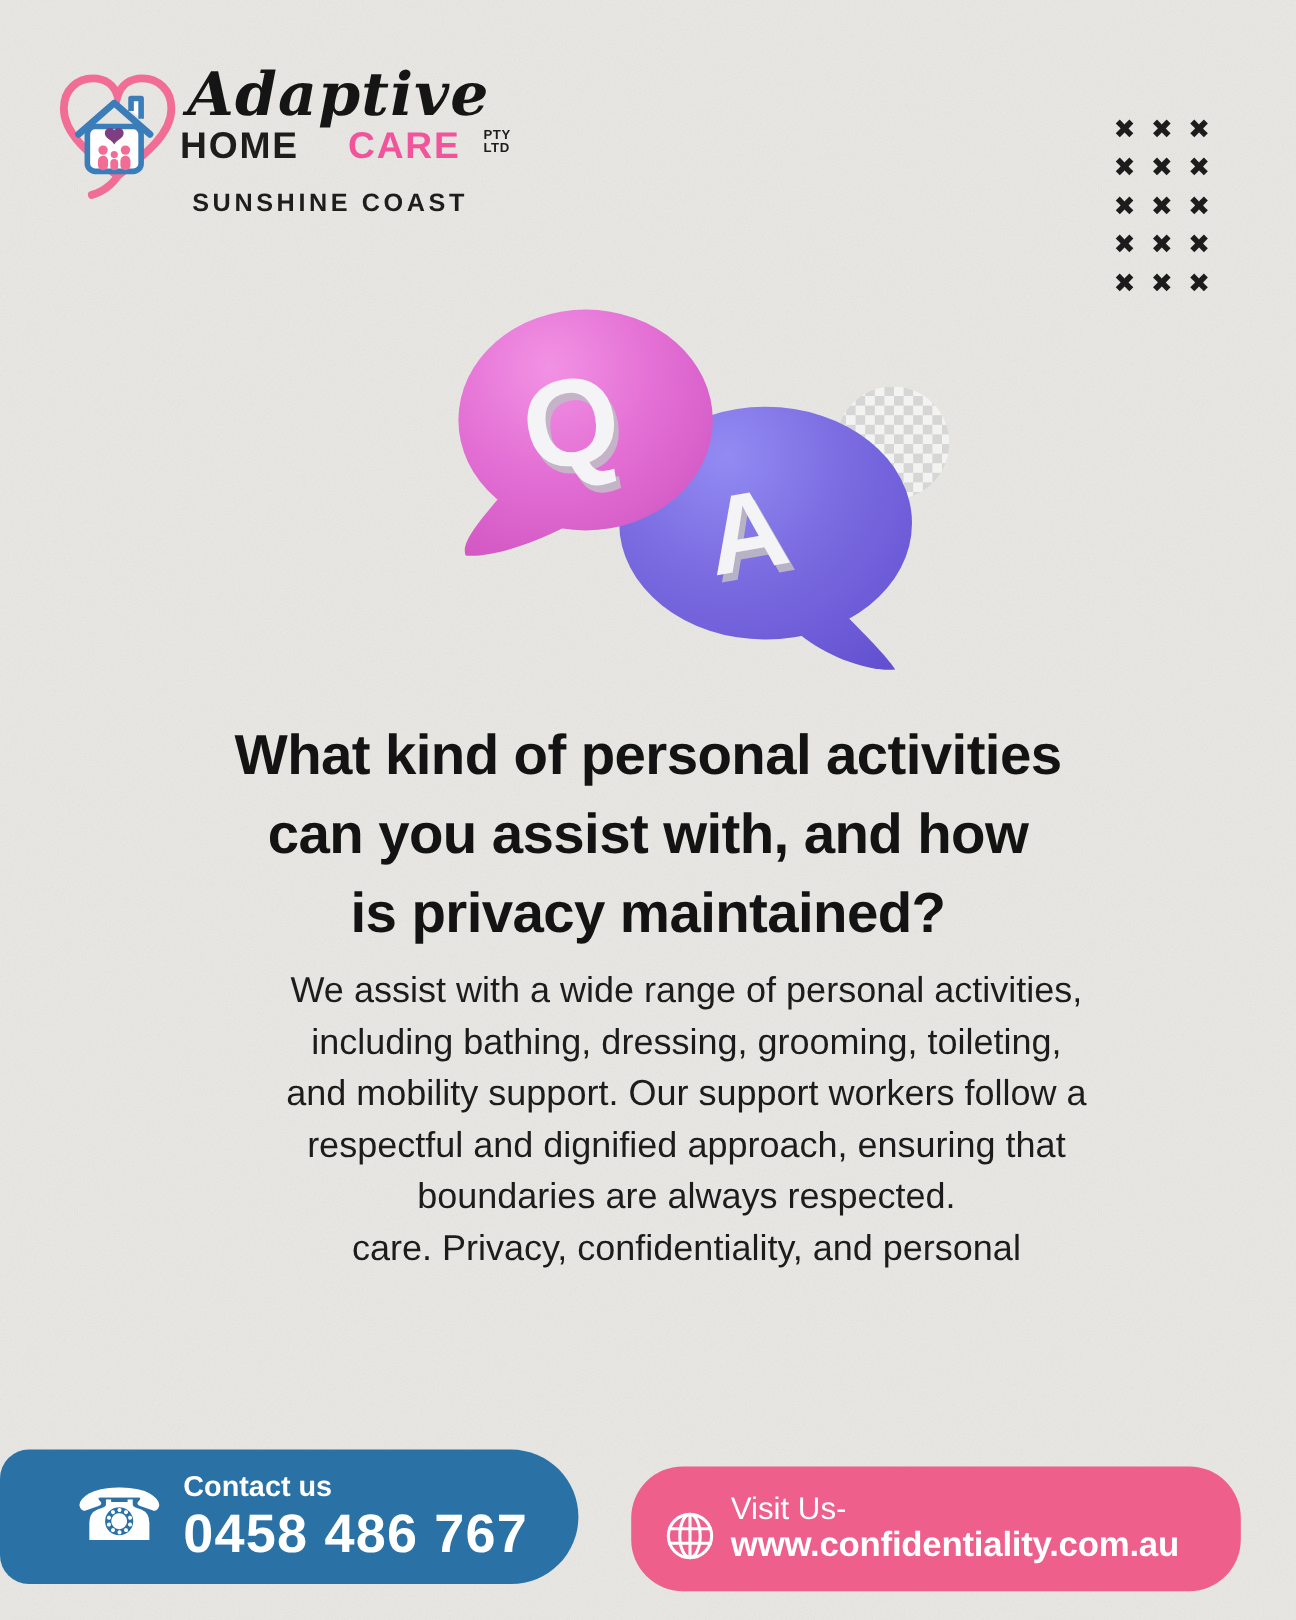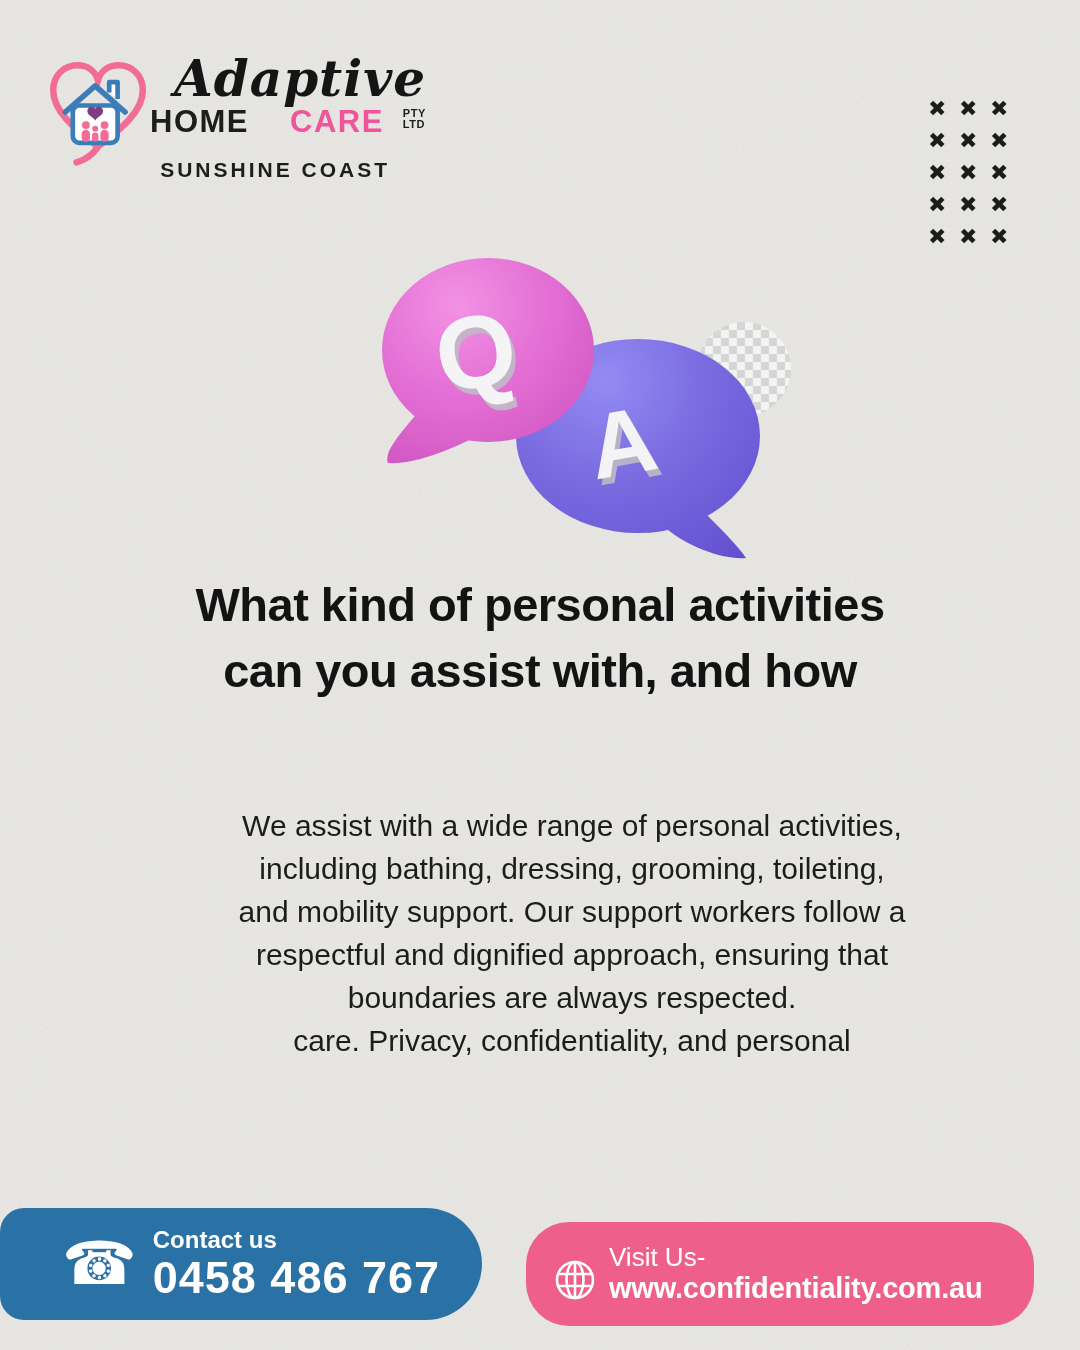--- a/index.html
+++ b/index.html
@@ -12,21 +12,21 @@
   .texture{position:absolute;left:0;top:0;z-index:0;pointer-events:none;}
   .layer{position:absolute;z-index:1;}
 
   
   .logo{left:42px;top:52px;width:340px;height:120px;}
   .logo-mark{position:absolute;left:0;top:2px;}
   .logo-text{position:absolute;left:108px;top:0;width:240px;}
   .logo-script{
     font-family:"DejaVu Serif",serif;font-style:italic;font-weight:bold;
     font-size:50px;line-height:54px;color:#151515;letter-spacing:1px;
-    margin-left:24px;white-space:nowrap;
+    margin-left:6px;white-space:nowrap;
   }
   .logo-row2{display:flex;align-items:flex-start;margin-top:-2px;white-space:nowrap;gap:16px;}
   .logo-home{font-weight:bold;font-size:31px;letter-spacing:1.5px;color:#1d1d1b;}
   .logo-divider{display:inline-block;width:4px;height:34px;background:#1d1d1b;margin:0 5px 0 4px;transform:rotate(4deg);border-radius:2px;}
   .logo-care{font-weight:bold;font-size:31px;letter-spacing:1.5px;color:#f1549b;}
   .logo-pty{display:flex;flex-direction:column;justify-content:center;margin-left:3px;margin-top:4px;}
   .logo-pty span{font-weight:bold;font-size:11px;line-height:11px;color:#1d1d1b;letter-spacing:.5px;}
   .logo-region{font-weight:bold;font-size:21px;letter-spacing:3px;color:#1d1d1b;text-align:right;margin-top:18px;white-space:nowrap;}
 
   
@@ -42,21 +42,21 @@
 
   
   .checker-circle{
     left:697px;top:322px;width:94px;height:94px;border-radius:50%;
     background:repeating-conic-gradient(#d6d6d6 0% 25%, #f3f3f2 0% 50%);
     background-size:16px 16px;
   }
   .qa-art{left:370px;top:240px;z-index:2;}
 
   
-  .heading{left:0;top:572px;width:1080px;text-align:center;}
+  .heading{left:0;top:596px;width:1080px;text-align:center;}
   .heading div{
     font-weight:bold;font-size:47px;line-height:66px;color:#131313;
     letter-spacing:-.5px;
   }
 
   
   .copy{left:0;top:804px;width:1080px;text-align:center;padding-left:32px;}
   .copy div{font-size:30px;line-height:43px;color:#1c1c1c;}
 
   
@@ -179,20 +179,21 @@
       <path d="M50 170 C28 196, 14 212, 18 223 C44 225, 86 208, 106 196 C92 186, 68 176, 50 170 Z" fill="url(#pinkGrad)"></path>
       <ellipse cx="118" cy="110" rx="106" ry="92" fill="url(#pinkGrad)"></ellipse>
       <text transform="translate(116,153) rotate(-10)" text-anchor="middle" font-family="Liberation Sans, sans-serif" font-weight="bold" font-size="103" fill="#c5b3c8">Q</text>
       <text transform="translate(112,147) rotate(-10)" text-anchor="middle" font-family="Liberation Sans, sans-serif" font-weight="bold" font-size="103" fill="#f4f3f6">Q</text>
     </g>
   </svg>
 
   <div class="layer heading">
     <div>What kind of personal activities</div>
     <div>can you assist with, and how</div>
+    <div>is privacy maintained?</div>
   </div>
 
   <div class="layer copy">
     <div>We assist with a wide range of personal activities,</div>
     <div>including bathing, dressing, grooming, toileting,</div>
     <div>and mobility support. Our support workers follow a</div>
     <div>respectful and dignified approach, ensuring that</div>
     <div>boundaries are always respected.</div>
     <div>care. Privacy, confidentiality, and personal</div>
   </div>

